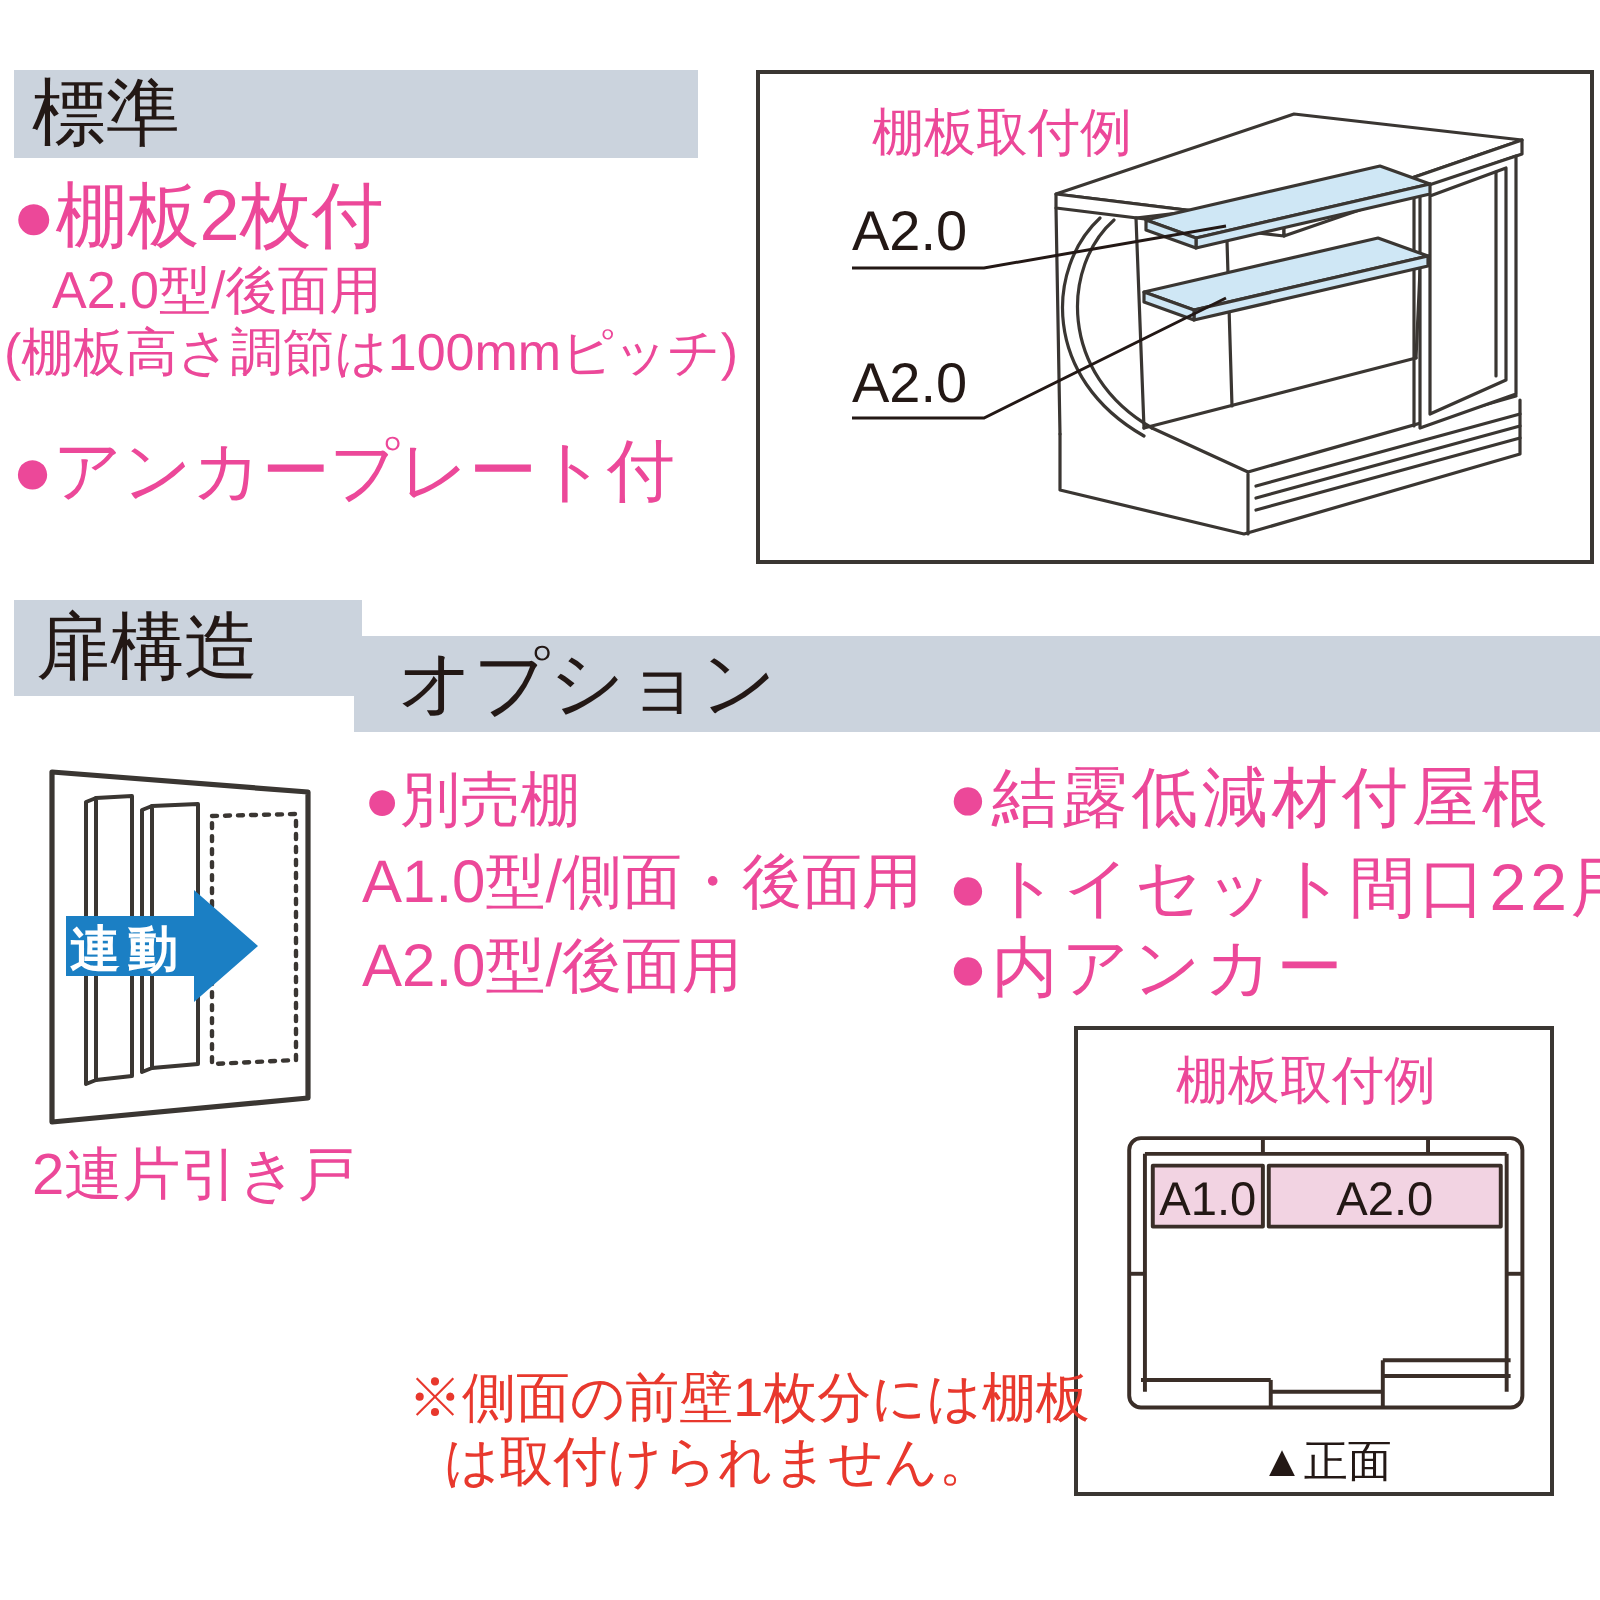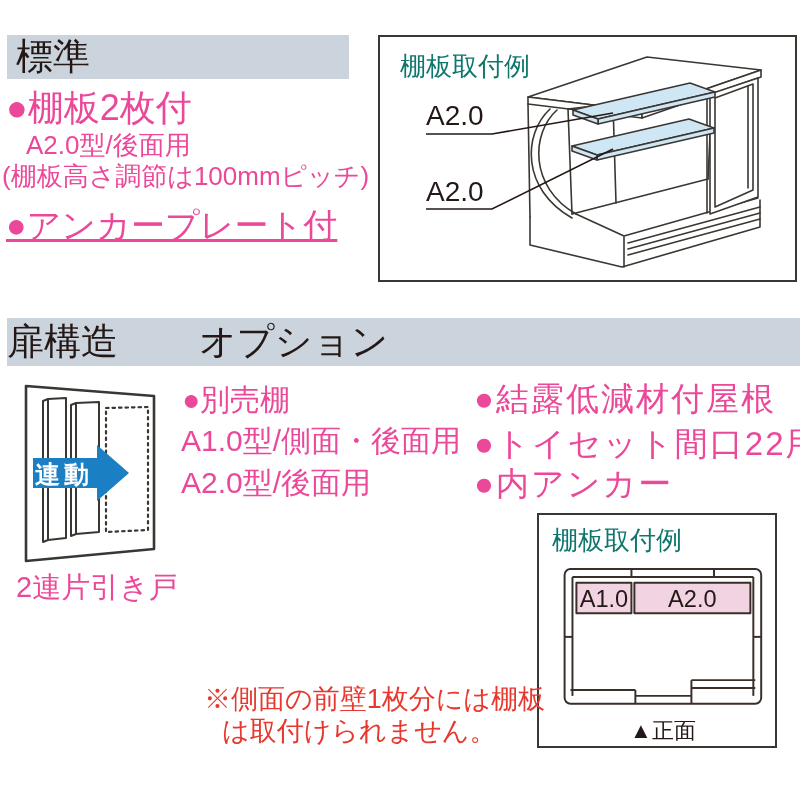--- a/index.html
+++ b/index.html
@@ -2,41 +2,41 @@
 <html><head>
 <meta charset="utf-8">
 <style>
   * { margin:0; padding:0; box-sizing:border-box; }
   html,body { background:#ffffff; }
   body { font-family:"Liberation Sans", sans-serif; color:#231815; }
   #page { position:relative; width:800px; height:800px; background:#fff; overflow:hidden; }
 
   .bar { position:absolute; background:#cbd3dd; color:#231815; font-weight:400; }
   .bar-standard { left:7px; top:35px; width:342px; height:44px; font-size:37px; line-height:44px; padding-left:9px; }
-  .bar-door     { left:7px; top:318px; width:174px; height:48px; font-size:37px; line-height:48px; }
+  .bar-door     { left:7px; top:300px; width:174px; height:48px; font-size:37px; line-height:48px; padding-left:11px; }
   .bar-option   { left:177px; top:318px; width:709px; height:48px; font-size:37px; line-height:48px; padding-left:22px; }
 
   .txt { position:absolute; white-space:nowrap; color:#ec4899; }
   .std1 { left:6px;  top:84px;  font-size:36px; }
   .std2 { left:26px; top:128px; font-size:26px; }
   .std3 { left:2px;  top:159px; font-size:26px; }
-  .std4 { left:6px;  top:203px; font-size:34px;text-decoration:underline; }
+  .std4 { left:6px;  top:213px; font-size:34px; }
 
   .optL1 { left:182px; top:380px; font-size:30px; }
   .optL2 { left:181px; top:421px; font-size:30px; }
   .optL3 { left:181px; top:463px; font-size:30px; }
   .optR  { left:474px; font-size:33px; letter-spacing:2px; }
   .optR1 { top:377px; }
   .optR2 { top:422px; }
   .optR3 { top:462px; }
 
   .box { position:absolute; border:2px solid #3a3632; background:#fff; }
   .box-top    { left:378px; top:35px;  width:419px; height:247px; }
   .box-bottom { left:537px; top:513px; width:240px; height:235px; }
-  .box-title  { position:absolute; font-size:26px; white-space:nowrap; color:#0f766e; }
+  .box-title  { position:absolute; font-size:26px; white-space:nowrap; color:#ec4899;margin-left:36px; }
   .box-top .box-title    { left:20px; top:12px; }
   .box-bottom .box-title { left:13px; top:8px; }
 
   .iso-label { position:absolute; font-size:28px; color:#231815; }
   .iso-label-1 { left:46px; top:63px; }
   .iso-label-2 { left:46px; top:139px; }
 
   .door-caption { left:16px; top:568px; font-size:29px; }
   .plan-caption { position:absolute; left:0; top:201px; width:100%; text-align:center; font-size:22px; color:#231815; padding-left:12px; }
 

